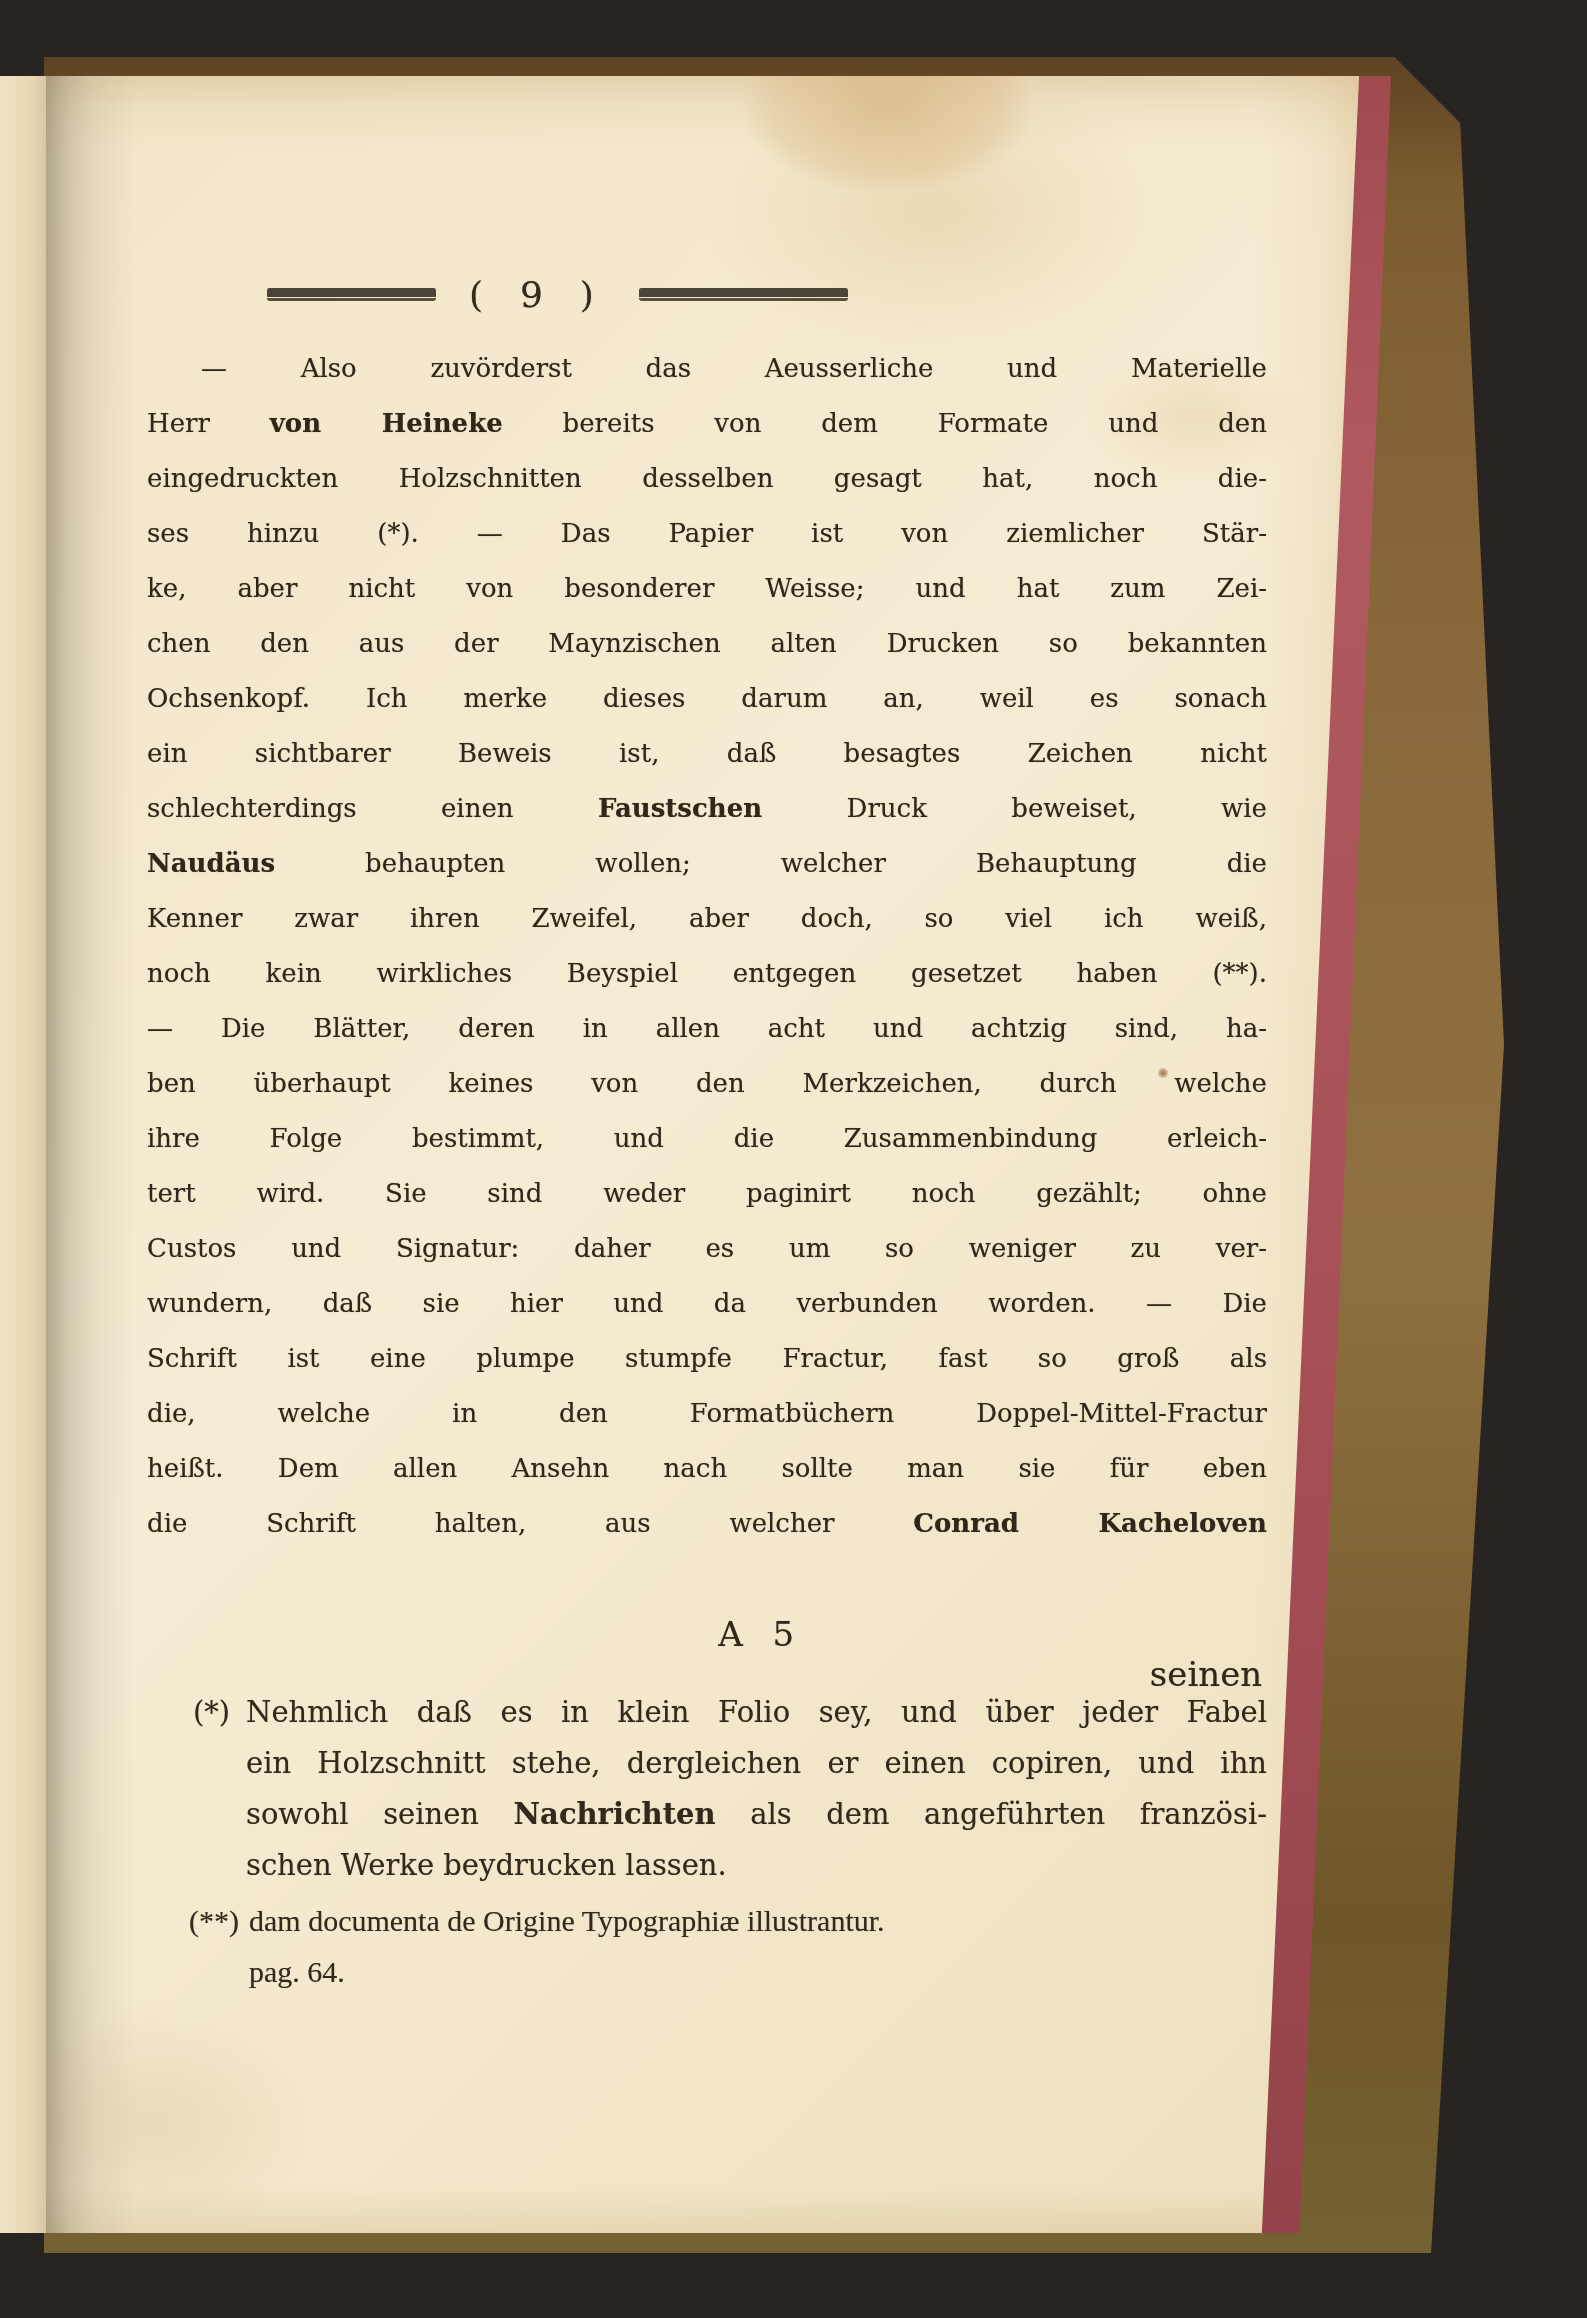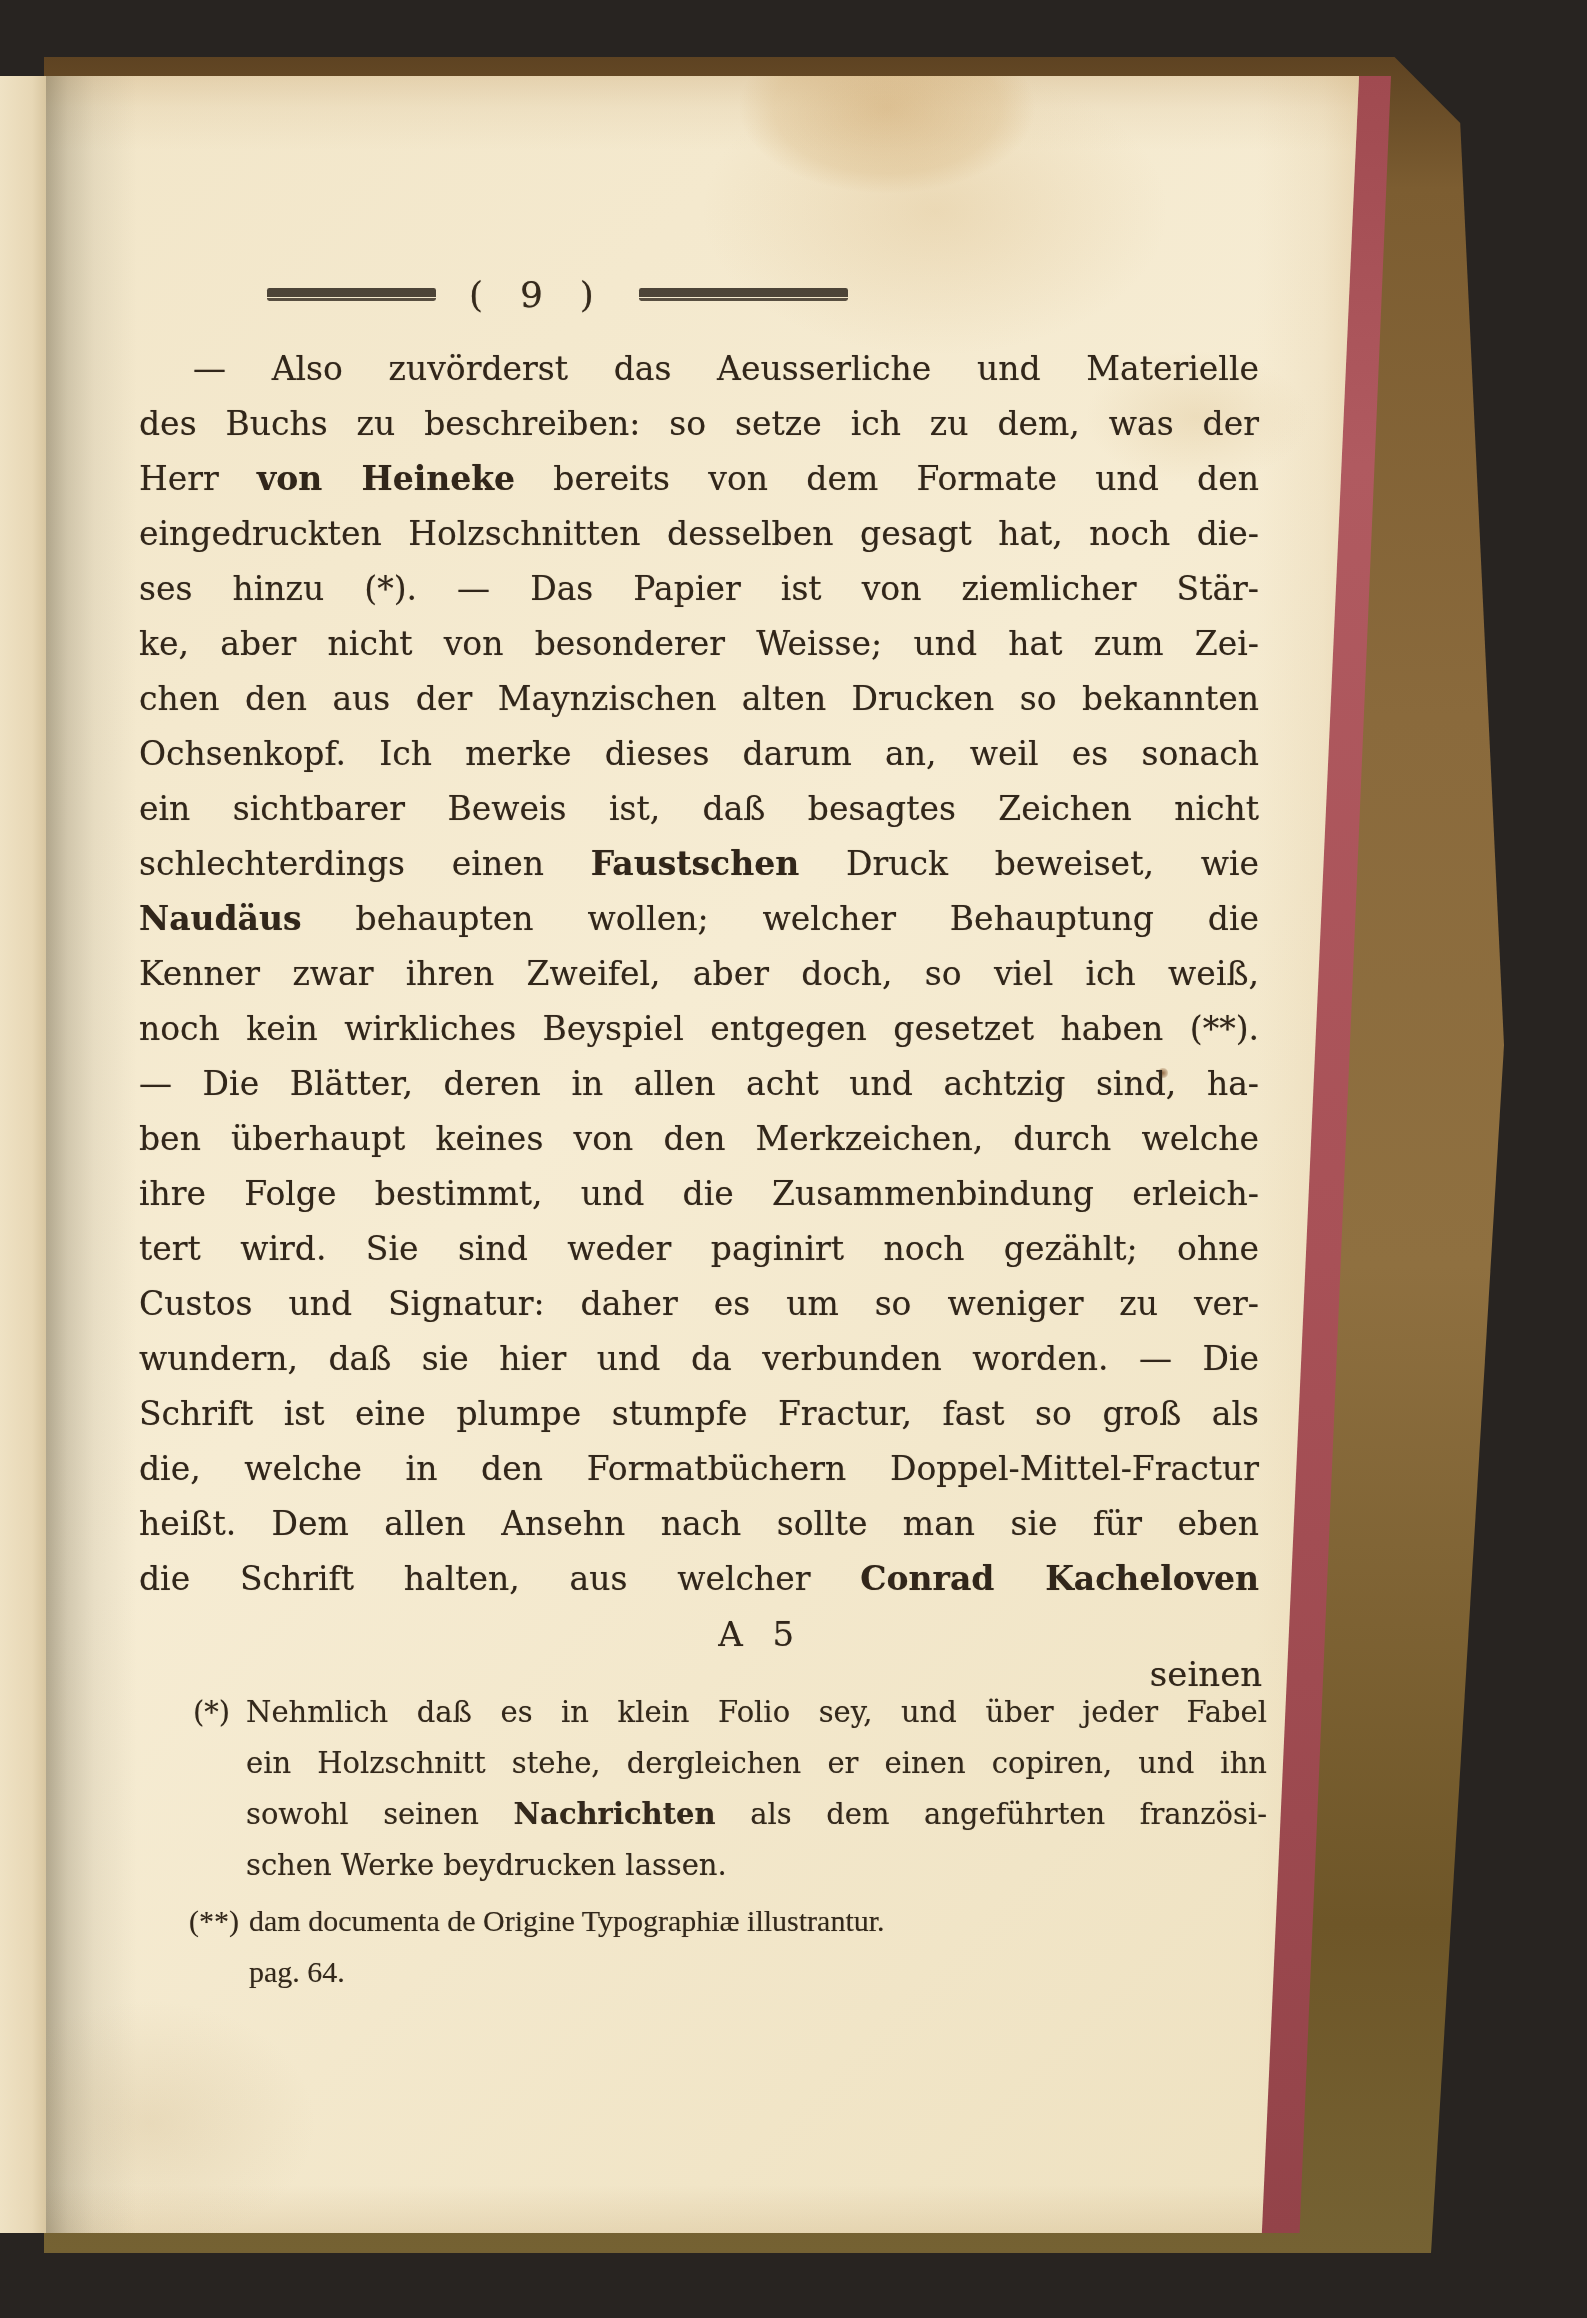--- a/index.html
+++ b/index.html
@@ -29,21 +29,21 @@
            linear-gradient(135deg,#f2e6c9 0%,#f6ecd3 45%,#eee1c0 100%);
          color:#2e2316;}
   
   .hdr{position:absolute;top:198px;left:221px;display:flex;align-items:center;gap:33px;}
   .rule{height:12.7px;background:linear-gradient(180deg,#3e362b 0px,#3e362b 8.7px,rgba(0,0,0,0) 8.7px,rgba(0,0,0,0) 10.3px,#4a4134 10.3px,#4a4134 12.7px);
         border-radius:2.4px;opacity:.92;}
   .rule.l{width:169px;}
   .rule.r{width:209px;}
   .pgnum{font-size:36px;letter-spacing:12.7px;color:#352a1c;text-shadow:0 0 0.8px rgba(46,35,22,.5);white-space:nowrap;}
   
-  .bodyblock{position:absolute;left:93px;top:265px;width:1120px;font-size:33px;line-height:55px;
+  .bodyblock{position:absolute;left:101px;top:265px;width:1120px;font-size:26px;line-height:55px;
              color:#31261a;text-shadow:0 0 0.8px rgba(46,35,22,.45);}
   .bl{text-align:justify;text-align-last:justify;}
   .bl.indent{text-indent:54px;}
   .em{font-weight:700;}
   
   .sigrow{position:absolute;left:101px;top:1538px;width:1120px;height:56px;font-size:34px;color:#31261a;
           text-shadow:0 0 0.8px rgba(46,35,22,.45);}
   .sig{position:absolute;left:51%;letter-spacing:9.5px;}
   .catch{position:absolute;right:4.8px;margin-top:40px;}
   
@@ -67,21 +67,20 @@
   <div class="paper">
 
     <div class="hdr">
       <div class="rule l"></div>
       <div class="pgnum">( 9 )</div>
       <div class="rule r"></div>
     </div>
 
     <div class="bodyblock">
       <div class="bl indent"><span>— Also zuvörderst das Aeusserliche und Materielle</span></div>
-      <div class="bl"><span>des Buchs zu beschreiben: so setze ich zu dem, was der</span></div>
       <div class="bl"><span>Herr </span><span class="em">von Heineke</span><span> bereits von dem Formate und den</span></div>
       <div class="bl"><span>eingedruckten Holzschnitten desselben gesagt hat, noch die-</span></div>
       <div class="bl"><span>ses hinzu (*). — Das Papier ist von ziemlicher Stär-</span></div>
       <div class="bl"><span>ke, aber nicht von besonderer Weisse; und hat zum Zei-</span></div>
       <div class="bl"><span>chen den aus der Maynzischen alten Drucken so bekannten</span></div>
       <div class="bl"><span>Ochsenkopf. Ich merke dieses darum an, weil es sonach</span></div>
       <div class="bl"><span>ein sichtbarer Beweis ist, daß besagtes Zeichen nicht</span></div>
       <div class="bl"><span>schlechterdings einen </span><span class="em">Faustschen</span><span> Druck beweiset, wie</span></div>
       <div class="bl"><span class="em">Naudäus</span><span> behaupten wollen; welcher Behauptung die</span></div>
       <div class="bl"><span>Kenner zwar ihren Zweifel, aber doch, so viel ich weiß,</span></div>

